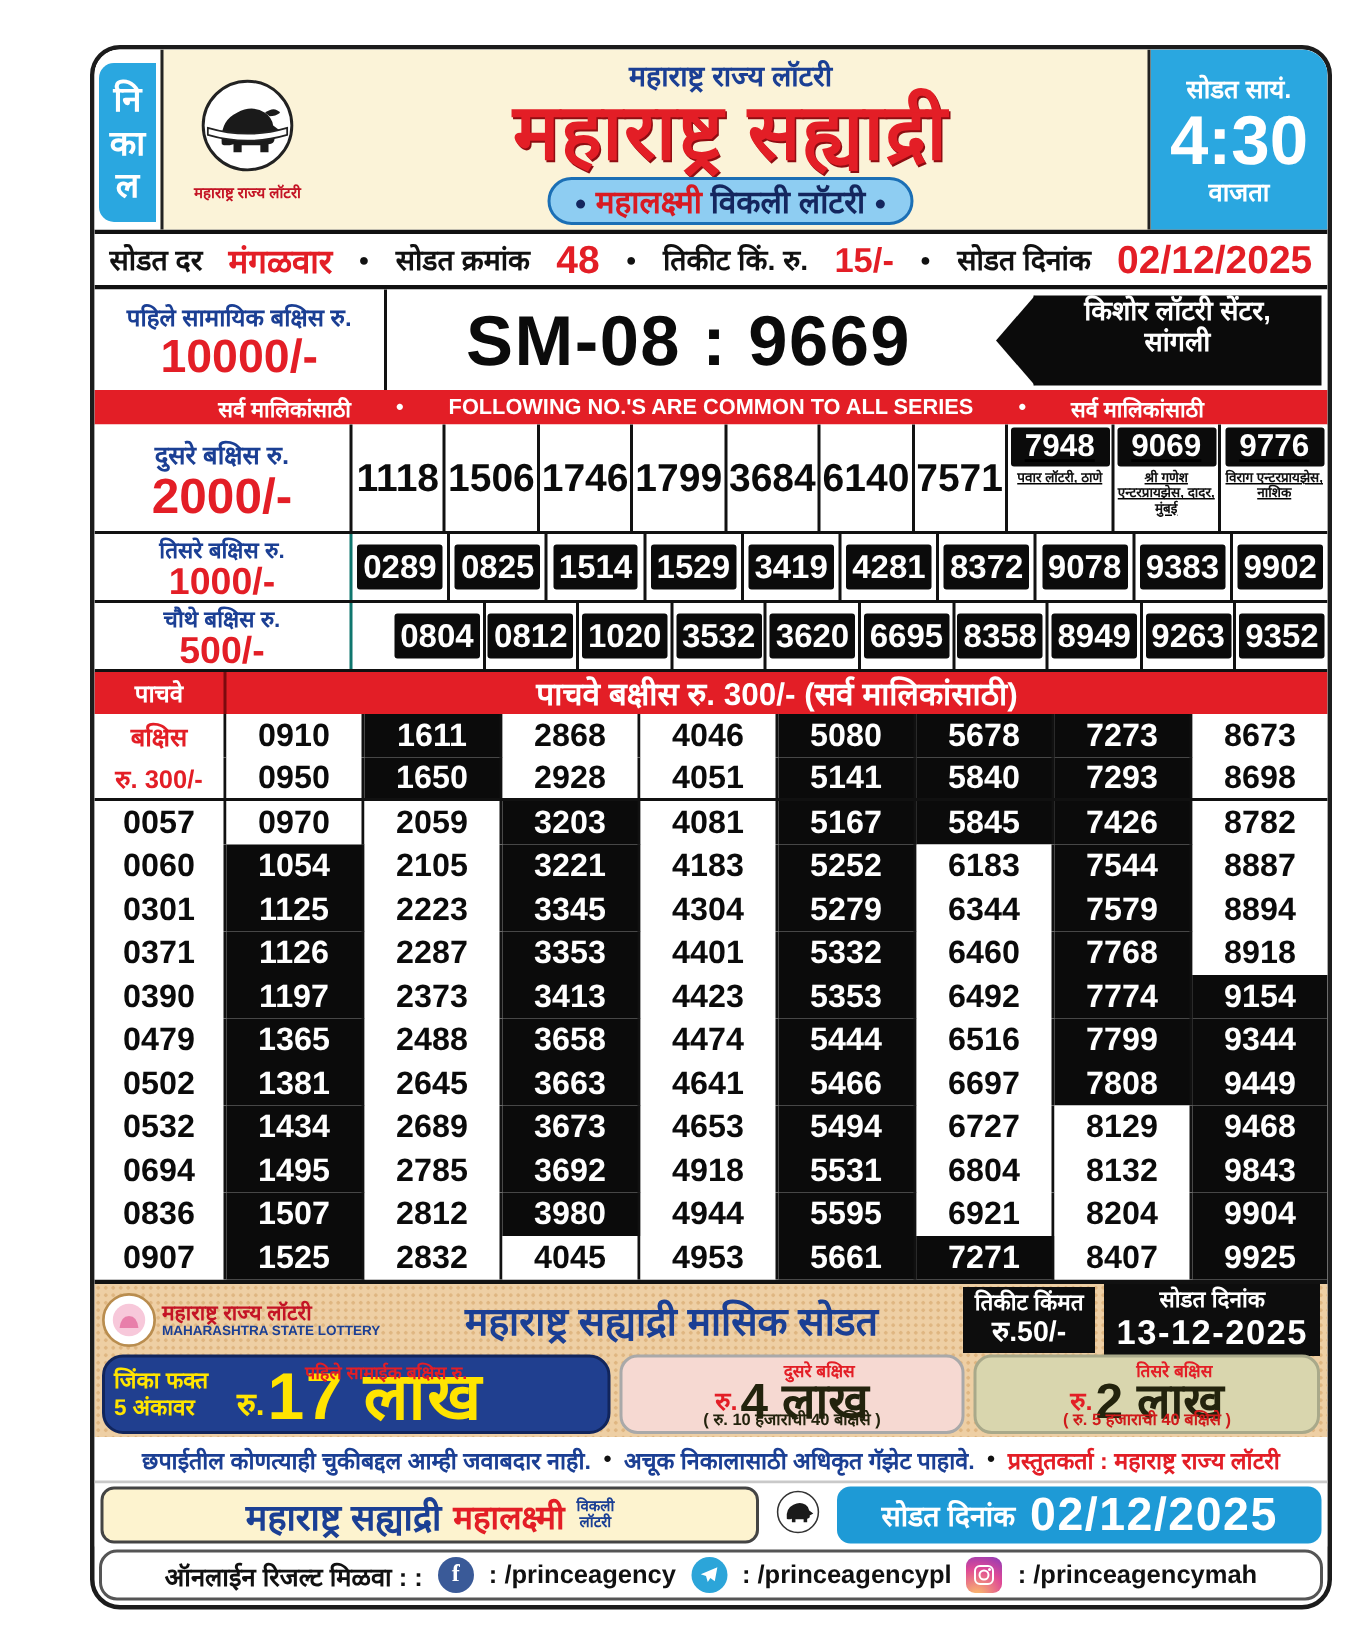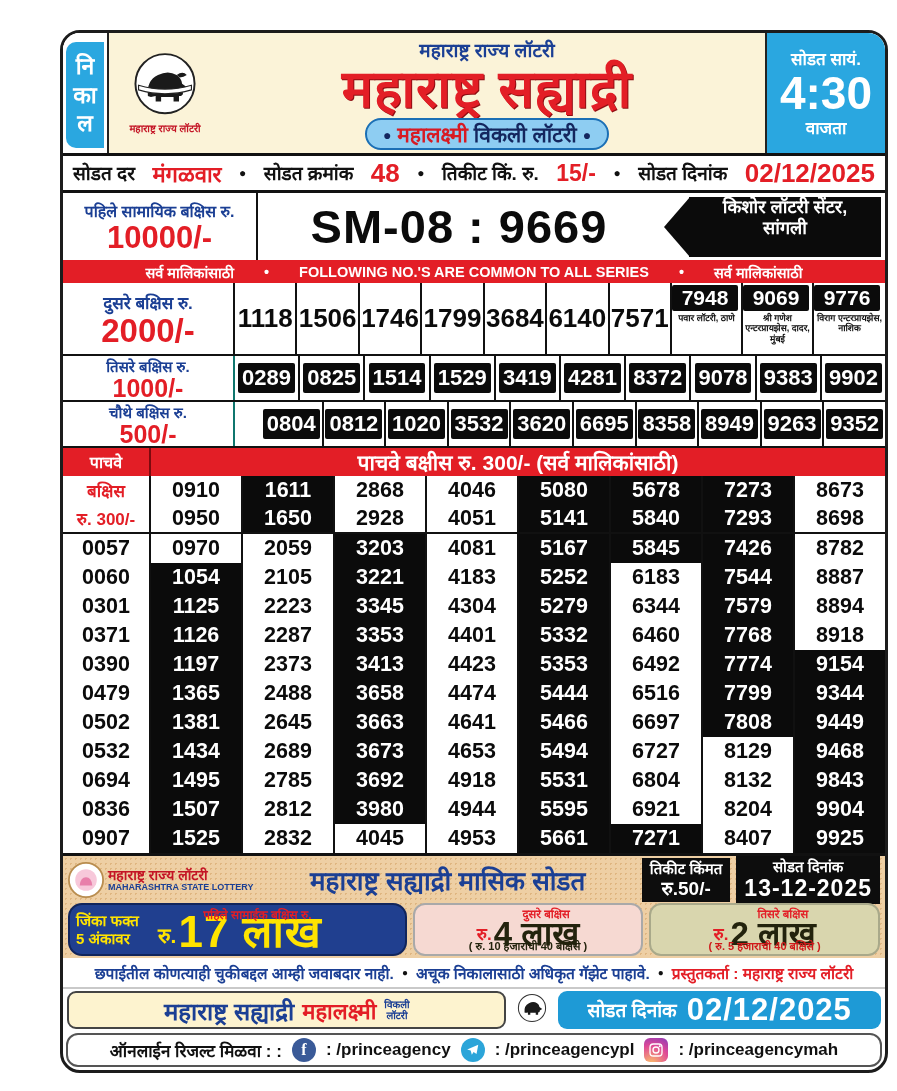--- a/index.html
+++ b/index.html
@@ -94,21 +94,21 @@
   }
   
   .second-row { height: 73px; display: flex; border-bottom: 2px solid #111; background: #fff; }
   .sp-label { width: 172px; border-right: 2px solid #111; text-align: center; display: flex; flex-direction: column; justify-content: center; }
   .sp-label .l1 { color: #1b3f94; font-weight: 800; font-size: 17px; }
   .sp-label .l2 { color: #e31e26; font-weight: 800; font-size: 33px; line-height: 1.0; }
   .sp-num {
     flex: 1; border-right: 2px solid #111; display: flex; align-items: center; justify-content: center;
     font-size: 26px; font-weight: 800; color: #0b0b0b;
   }
-  .sp-winner { width: 71px; border-right: 2px solid #111; display: flex; flex-direction: column; padding-top: 2px; }
+  .sp-winner { width: 71px; border-right: 2px solid #111; display: flex; flex-direction: column; align-items: center; padding-top: 2px; text-decoration: underline; }
   .sp-winner:last-child { border-right: none; }
   .sp-winner-num {
     background: #0b0b0b; color: #fff; font-weight: 800; font-size: 21px;
     width: 66px; text-align: center; padding: 1px 0; border-radius: 2px;
   }
   .sp-winner-seller { font-size: 9px; font-weight: 700; color: #111; text-align: center; line-height: 1.15; margin-top: 2px; }
   
   .bp-row { height: 46px; display: flex; border-bottom: 2px solid #111; background: #fff; }
   .bp-label { width: 172px; border-right: 2px solid #0f766e; text-align: center; display: flex; flex-direction: column; justify-content: center; }
   .bp-label .l1 { color: #1b3f94; font-weight: 800; font-size: 15px; }
@@ -324,21 +324,21 @@
           <div class="sp-winner-seller">विराग एन्टरप्रायझेस, नाशिक</div>
         </div>
       </div>
   </div>
 
   <div class="bp-row">
     <div class="bp-label">
       <div class="l1">तिसरे बक्षिस रु.</div>
       <div class="l2">1000/-</div>
     </div>
-    <div style="display:flex; flex:1;justify-content:flex-end;" id="third-numbers">
+    <div style="display:flex; flex:1;" id="third-numbers">
         <div class="bp-cell">
           <div class="bp-box">0289</div>
         </div>
         <div class="bp-cell">
           <div class="bp-box">0825</div>
         </div>
         <div class="bp-cell">
           <div class="bp-box">1514</div>
         </div>
         <div class="bp-cell">

